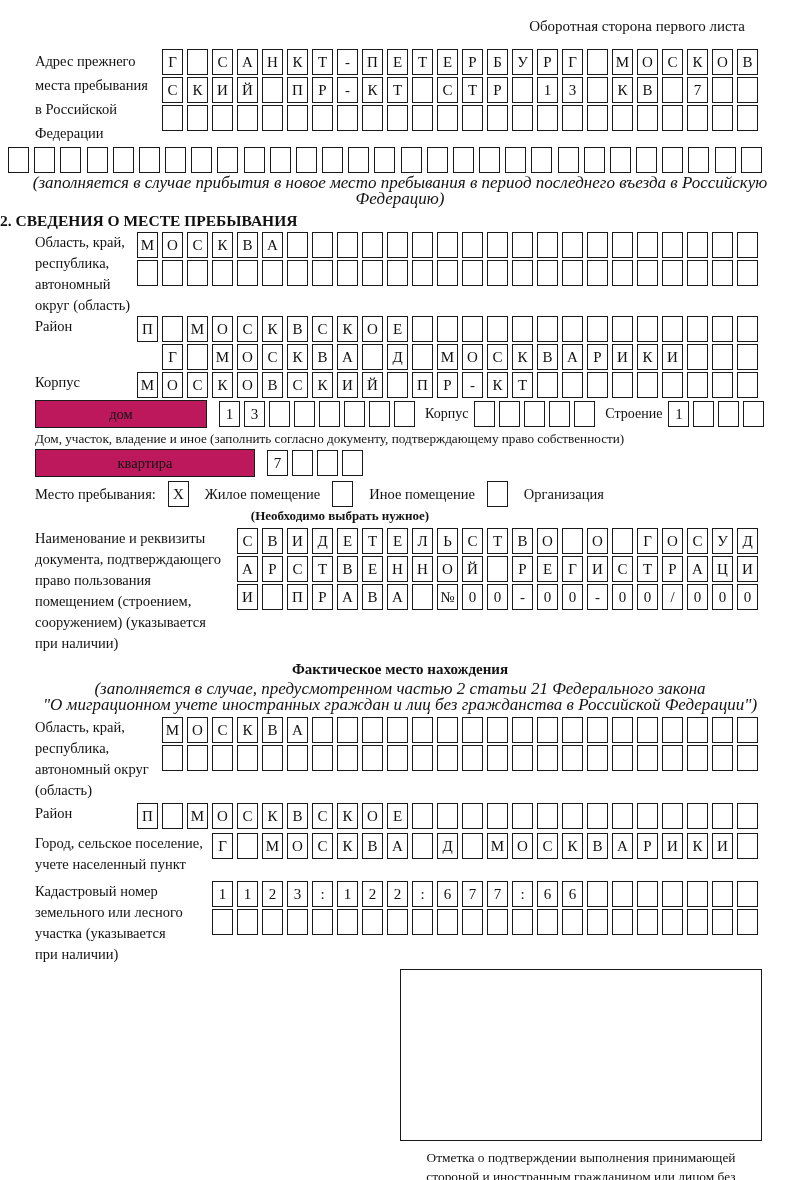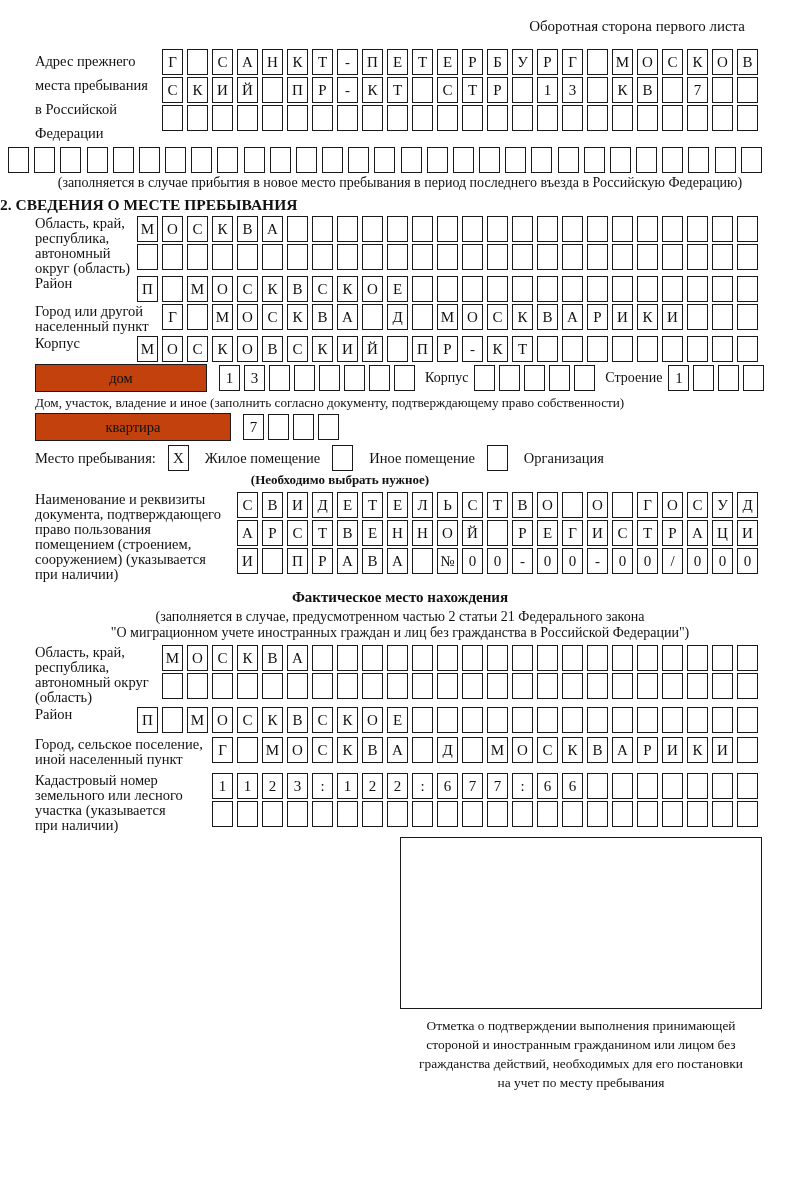--- a/index.html
+++ b/index.html
@@ -30,36 +30,36 @@
   .cellrow:last-child{margin-bottom:0;}
   .spread{justify-content:space-between;}
   .spread .cell{margin-right:0;}
   
   .frow{display:flex;align-items:flex-start;}
   .flabel{
     margin-left:35px;
     font-size:14.5px;line-height:24px;
     white-space:pre-line;
   }
-  .flabel.tight{line-height:15px;}
+  .flabel.tight{line-height:21px;}
   .fboxes{margin-left:auto;margin-right:38px;}
-  .note-center{text-align:center;font-size:14px;line-height:16px;}
+  .note-center{text-align:center;font-size:17px;line-height:16px;font-style:italic;}
   .note-left{margin-left:35px;font-size:13.2px;line-height:17px;}
   .sec-title{text-align:left;font-weight:bold;font-size:15.5px;line-height:19px;}
   .sub-title{text-align:center;font-weight:bold;font-size:15px;line-height:19px;}
   
   .inline-row{display:flex;align-items:center;margin-left:35px;margin-right:30px;}
   .bigbox{
     box-sizing:border-box;
     border:1.6px solid #1a1a1a;height:28px;
     display:flex;align-items:center;justify-content:center;
-    font-size:14.5px;flex:none;background:#c2410c;
+    font-size:14.5px;flex:none;background:#be185d;
   }
   .bigbox.dom{width:172px;margin-right:12px;}
-  .bigbox.kv{width:196px;margin-right:12px;}
+  .bigbox.kv{width:220px;margin-right:12px;}
   .inline-lbl{font-size:14px;margin:0 6px;flex:none;}
   .cells-inline{display:flex;}
   
   .stay-row{display:flex;align-items:center;margin-left:35px;font-size:14.5px;}
   .stay-row .gap{width:12px;flex:none;}
   .stay-note{margin-left:170px;width:340px;text-align:center;font-size:13px;line-height:17px;font-weight:bold;}
   
   .stamp-box{
     box-sizing:border-box;
     margin:4px 38px 0 400px;
@@ -291,22 +291,20 @@
           <div class="cell"></div>
           <div class="cell"></div>
           <div class="cell"></div>
           <div class="cell"></div>
           <div class="cell"></div>
         </div>
     </div>
   </div>
 
   <div class="frow mt2">
-    <div class="flabel tight">Город или другой
-населенный пункт</div>
     <div class="fboxes">
       <div class="cellrow">
           <div class="cell">Г</div>
           <div class="cell"></div>
           <div class="cell">М</div>
           <div class="cell">О</div>
           <div class="cell">С</div>
           <div class="cell">К</div>
           <div class="cell">В</div>
           <div class="cell">А</div>
@@ -599,21 +597,21 @@
           <div class="cell"></div>
           <div class="cell"></div>
           <div class="cell"></div>
           <div class="cell"></div>
         </div>
     </div>
   </div>
 
   <div class="frow mt4">
     <div class="flabel tight">Город, сельское поселение,
-иной населенный пункт</div>
+учете населенный пункт</div>
     <div class="fboxes">
       <div class="cellrow">
           <div class="cell">Г</div>
           <div class="cell"></div>
           <div class="cell">М</div>
           <div class="cell">О</div>
           <div class="cell">С</div>
           <div class="cell">К</div>
           <div class="cell">В</div>
           <div class="cell">А</div>

